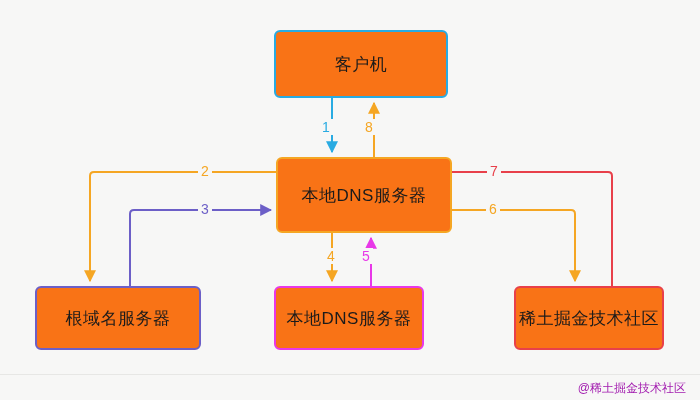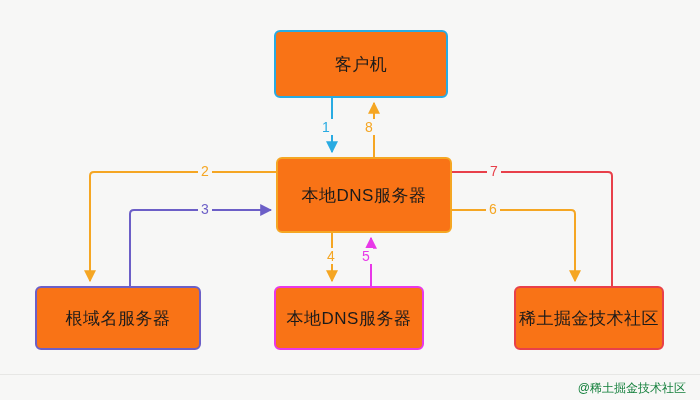--- a/index.html
+++ b/index.html
@@ -82,21 +82,21 @@
     left: 0; top: 374px;
     width: 700px; height: 1px;
     background: #e7e7e5;
     z-index: 1;
   }
   #watermark {
     position: absolute;
     right: 14px;
     top: 380px;
     font-size: 12px;
-    color: #15803d;
+    color: #a21caf;
     font-family: "Liberation Sans", sans-serif;
     white-space: nowrap;
     z-index: 5;
   }
 </style>
 </head>
 <body>
 
 <div id="canvas">
 

